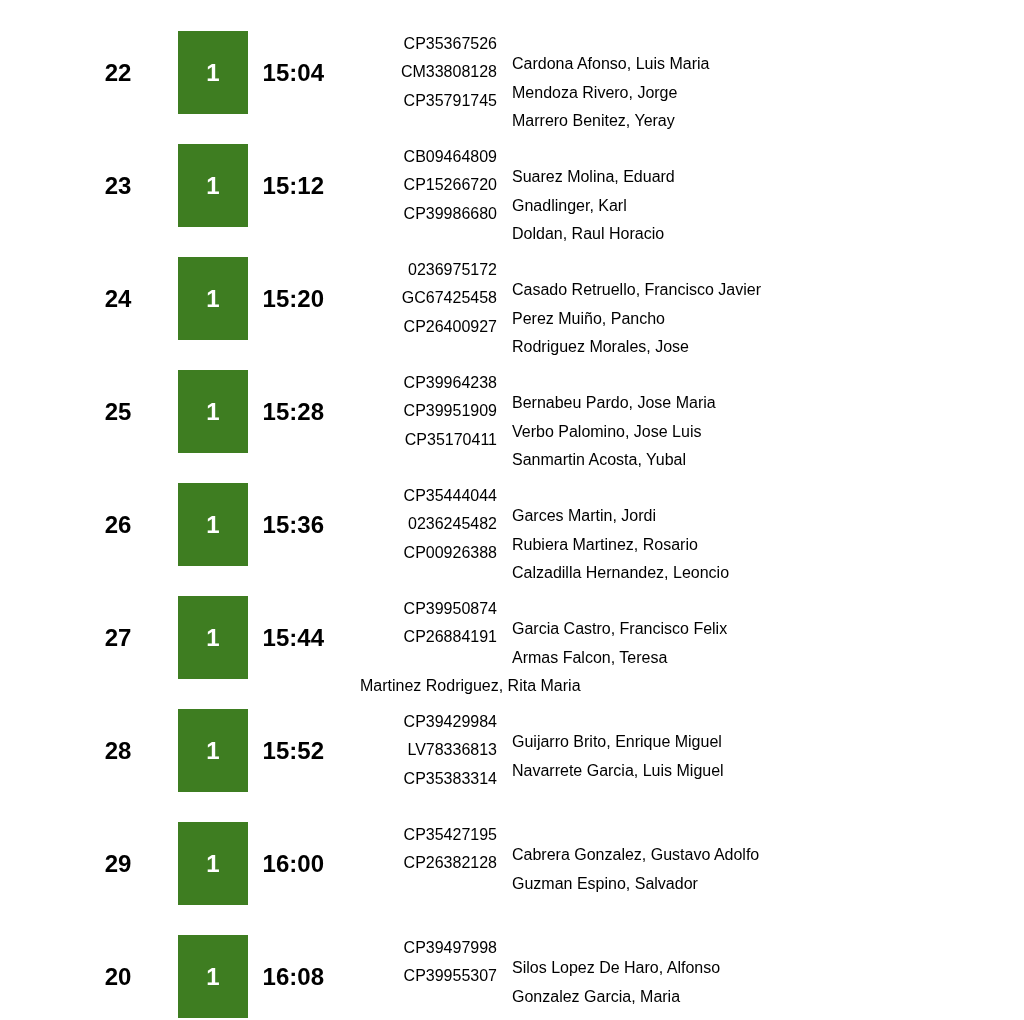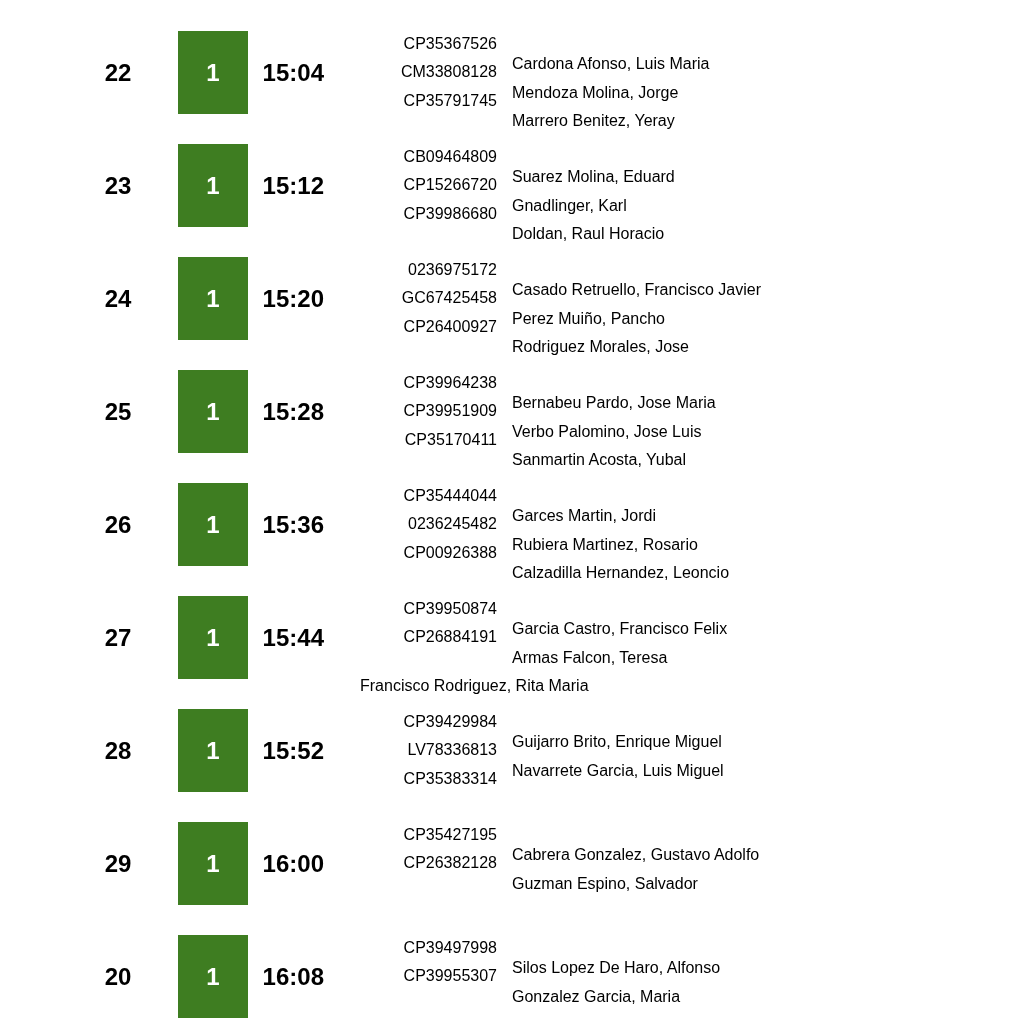--- a/index.html
+++ b/index.html
@@ -92,21 +92,21 @@
     <div class="slot" style="background: rgb(62, 125, 33); color: rgb(255, 255, 255);">1</div>
     <div class="time">15:04</div>
     <div class="players">
   <div class="player-line">
     <span class="code">CP35367526</span>
     <span class="name">Cardona Afonso, Luis Maria</span>
   </div>
 
   <div class="player-line">
     <span class="code">CM33808128</span>
-    <span class="name">Mendoza Molina, Jorge</span>
+    <span class="name">Mendoza Rivero, Jorge</span>
   </div>
 
   <div class="player-line">
     <span class="code">CP35791745</span>
     <span class="name">Marrero Benitez, Yeray</span>
   </div>
 </div>
   </div>
 
   <div class="row">
@@ -206,21 +206,21 @@
     <span class="code">CP39950874</span>
     <span class="name">Garcia Castro, Francisco Felix</span>
   </div>
 
   <div class="player-line">
     <span class="code">CP26884191</span>
     <span class="name">Armas Falcon, Teresa</span>
   </div>
 
   <div class="player-line">
-    <span class="name">Francisco Rodriguez, Rita Maria</span>
+    <span class="name">Martinez Rodriguez, Rita Maria</span>
   </div>
 </div>
   </div>
 
   <div class="row">
     <div class="num">28</div>
     <div class="slot" style="background: rgb(62, 125, 33); color: rgb(255, 255, 255);">1</div>
     <div class="time">15:52</div>
     <div class="players">
   <div class="player-line">

